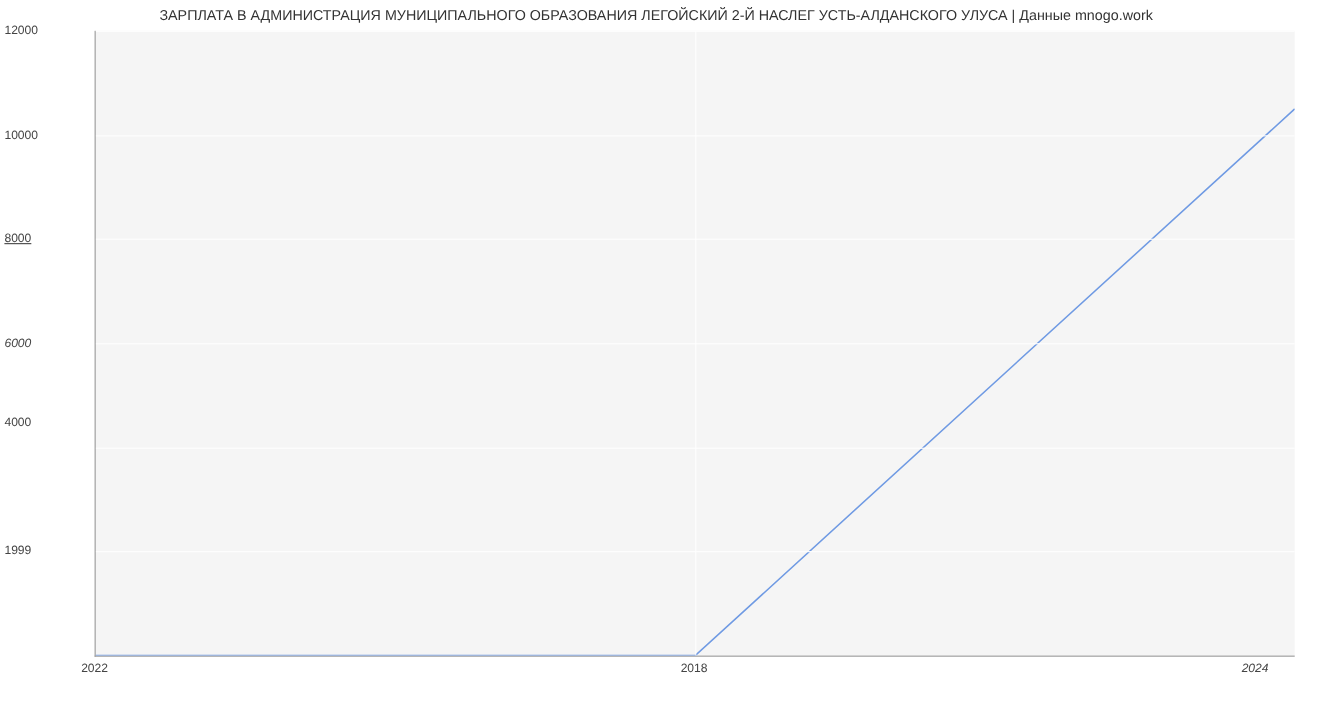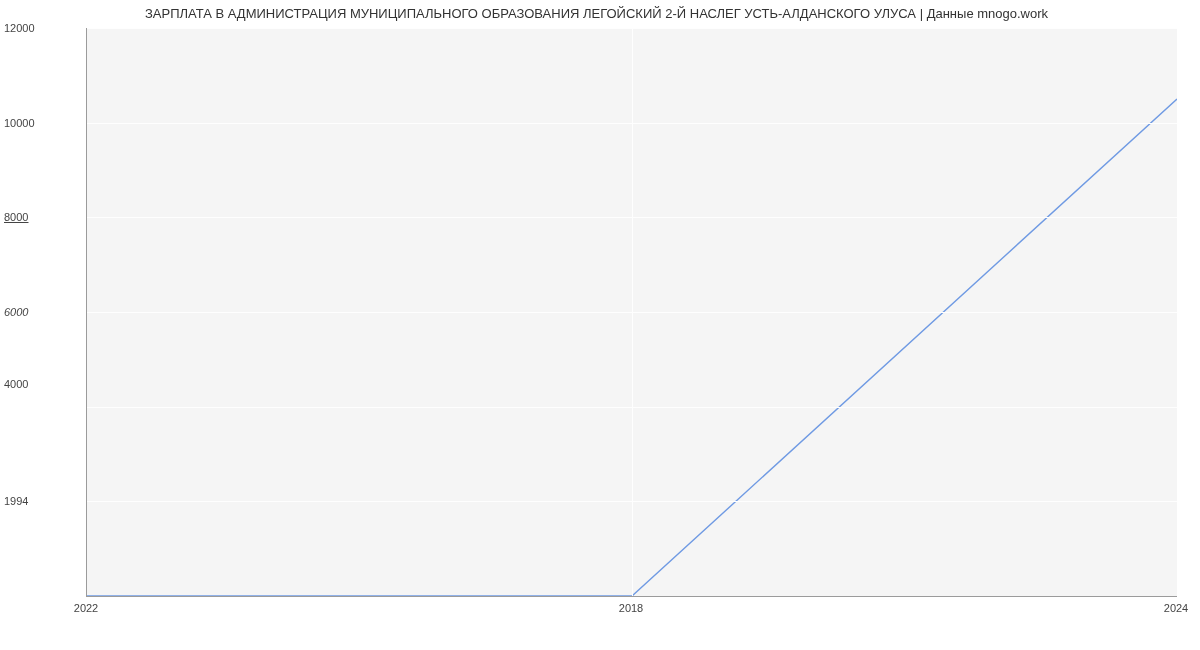--- a/index.html
+++ b/index.html
@@ -92,22 +92,22 @@
       <polyline class="series-line" points="0.00,568.00 545.00,568.00 1090.00,71.00" style="stroke: rgb(111, 154, 227);"></polyline>
     </svg>
   <div class="hgrid" style="top: 473.333px;"></div>
       <div class="hgrid" style="top: 378.667px;"></div>
       <div class="hgrid" style="top: 284px;"></div>
       <div class="hgrid" style="top: 189.333px;"></div>
       <div class="hgrid" style="top: 94.6667px;"></div>
       <div class="hgrid" style="top: 0px;"></div>
       <div class="vgrid" style="left: 545px;"></div>
     </div>
-<div class="ytick" style="top: 501.333px;">1994</div>
+<div class="ytick" style="top: 501.333px;">1999</div>
     <div class="ytick" style="top: 384px;">4000</div>
     <div class="ytick" style="top: 312px; font-style: italic;">6000</div>
     <div class="ytick" style="top: 217.333px; text-decoration: underline;">8000</div>
     <div class="ytick" style="top: 122.667px;">10000</div>
     <div class="ytick" style="top: 28px;">12000</div>
     <div class="xtick" style="left: 86px; text-align: right;">2022</div>
     <div class="xtick" style="left: 631px;">2018</div>
-    <div class="xtick" style="left: 1176px;">2024</div>
+    <div class="xtick" style="left: 1141px; font-style: italic;">2024</div>
   </div>
 
 </body></html>

